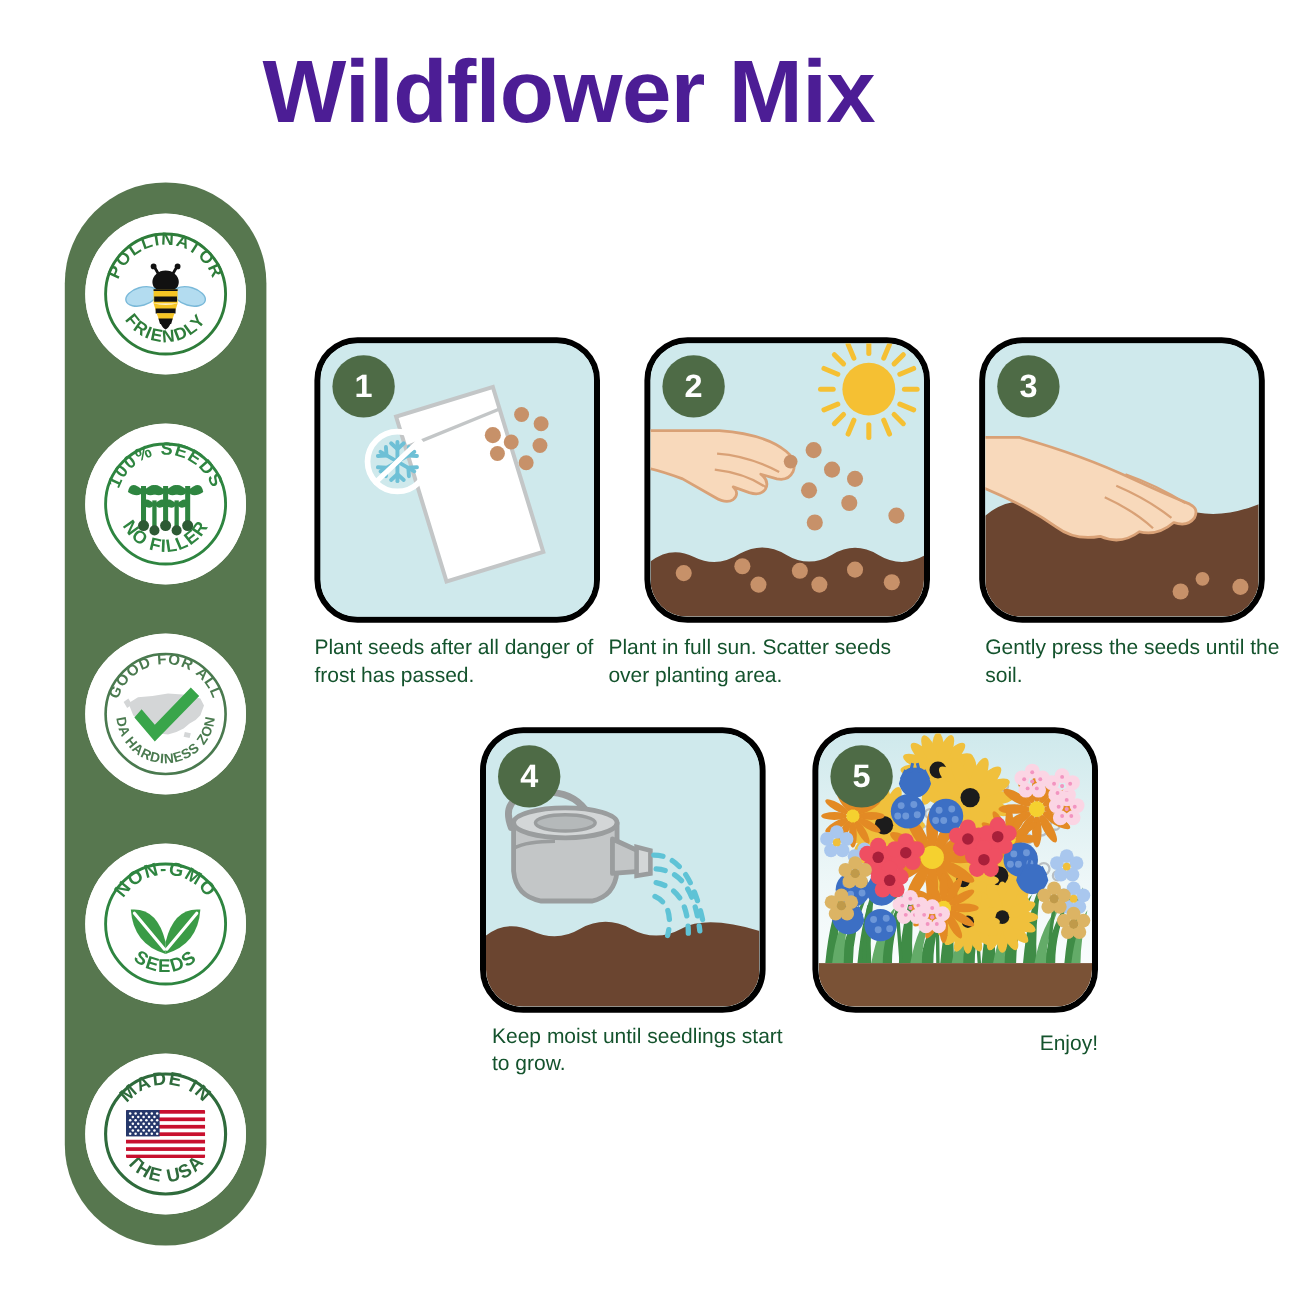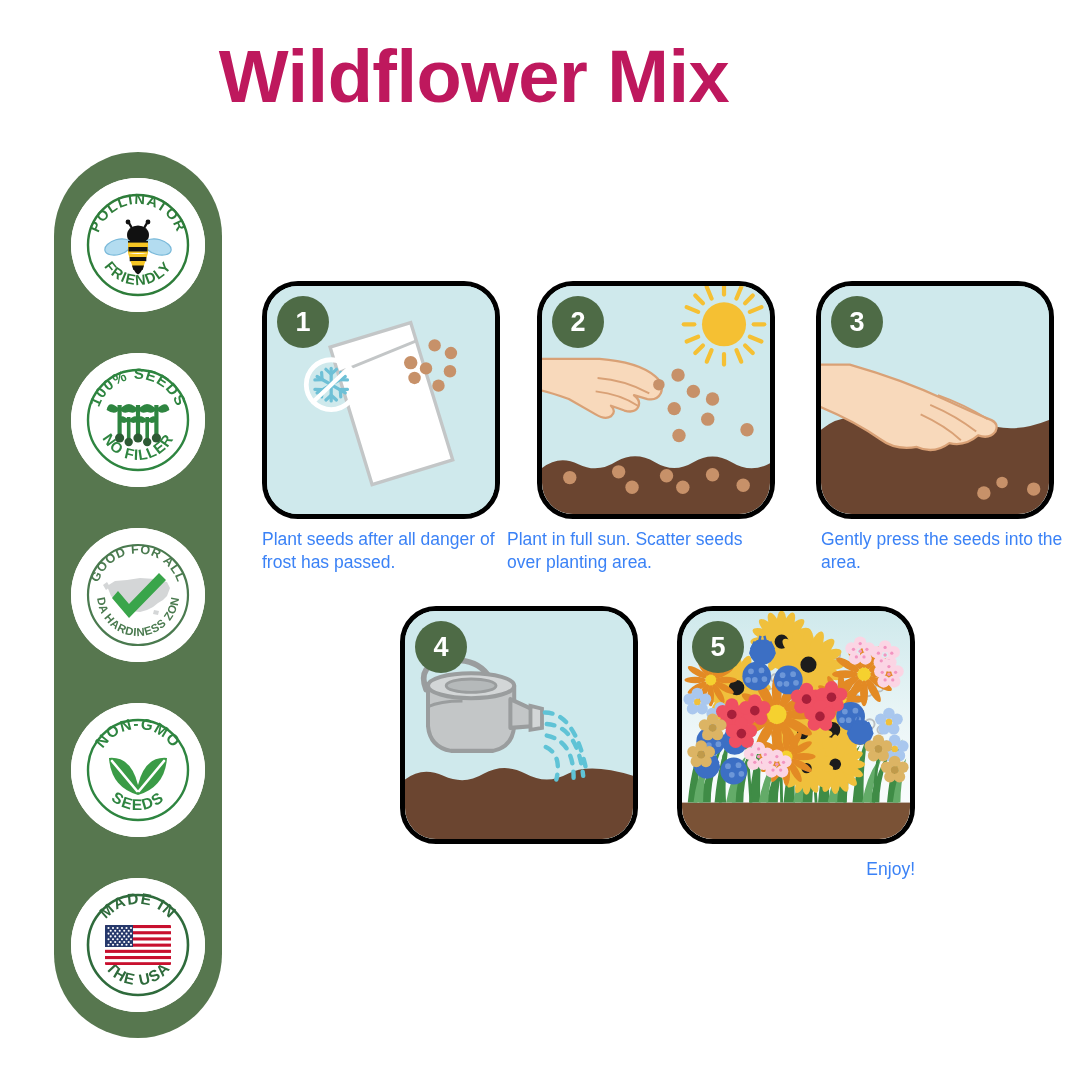--- a/index.html
+++ b/index.html
@@ -14,21 +14,21 @@
   .page{position:relative;width:1080px;height:1080px;}
 
   
   .title{
     position:absolute;
     top:34px;left:0;width:948px;
     text-align:center;
     font-size:74px;
     font-weight:700;
     letter-spacing:-0.5px;
-    color:#be185d;
+    color:#4c1d95;
     font-family:"Liberation Sans", sans-serif;
   }
 
   
   .rail{
     position:absolute;
     left:54px;top:152px;
     width:168px;height:886px;
     background:#57774f;
     border-radius:84px;
@@ -66,21 +66,21 @@
     display:flex;
     align-items:center;
     justify-content:center;
     z-index:5;
     font-family:"Liberation Sans", sans-serif;
   }
   .caption{
     position:absolute;
     font-size:17.5px;
     line-height:1.32;
-    color:#3b82f6;
+    color:#14532d;
     font-family:"Liberation Sans", sans-serif;
     width:250px;
   }
   .caption.center{text-align:right;width:238px;}
 </style>
 </head>
 <body>
 
 <div class="page">
 
@@ -403,21 +403,21 @@
         <path d="M104 134 Q130 146 146 161" fill="none" stroke="#d9a176" stroke-width="2"></path>
       </g>
       <g fill="#c79169">
         <circle cx="170" cy="216" r="7"></circle>
         <circle cx="189" cy="205" r="6"></circle>
         <circle cx="222" cy="212" r="7"></circle>
       </g>
     </svg>
     <div class="stepnum" style="left:10px;top:10px;">3</div>
   </div>
-  <div class="caption" style="left:821px;top:528px;">Gently press the seeds into the area.</div>
+  <div class="caption" style="left:821px;top:528px;">Gently press the seeds until the soil.</div>
 
   <div class="card" style="left:400px;top:606px;">
     <svg viewBox="0 0 238 238" xmlns="http://www.w3.org/2000/svg">
       <rect x="0" y="0" width="238" height="238" fill="#cfe9ec"></rect>
       <g>
         <path d="M0 176 Q18 162 40 172 Q62 182 82 170 Q104 158 126 170 Q148 182 170 170
                  Q192 158 238 172 L238 238 L0 238 Z" fill="#6b4530"></path>
       </g>
       <g>
         <path d="M22 82 Q12 56 42 52 Q72 48 86 66" fill="none" stroke="#9a9d9e" stroke-width="6" stroke-linecap="round"></path>
@@ -430,20 +430,21 @@
       </g>
       <g stroke="#5fc3d6" stroke-width="4.6" stroke-linecap="round" stroke-dasharray="8 9" fill="none">
         <path d="M146 106 Q178 106 190 170"></path>
         <path d="M148 118 Q180 120 186 172"></path>
         <path d="M148 130 Q176 136 176 174"></path>
         <path d="M147 142 Q164 150 158 176"></path>
       </g>
     </svg>
     <div class="stepnum" style="left:10px;top:10px;">4</div>
   </div>
+  <div class="caption" style="left:410px;top:852px;">Keep moist until seedlings start to grow.</div>
 
   <div class="card" style="left:677px;top:606px;">
     <svg viewBox="0 0 238 238" xmlns="http://www.w3.org/2000/svg">
       <defs>
         <linearGradient id="sky5" x1="0" y1="0" x2="0" y2="1">
           <stop offset="0%" stop-color="#cfe9ec"></stop>
           <stop offset="55%" stop-color="#eef7f8"></stop>
           <stop offset="100%" stop-color="#ffffff"></stop>
         </linearGradient>
       </defs>

